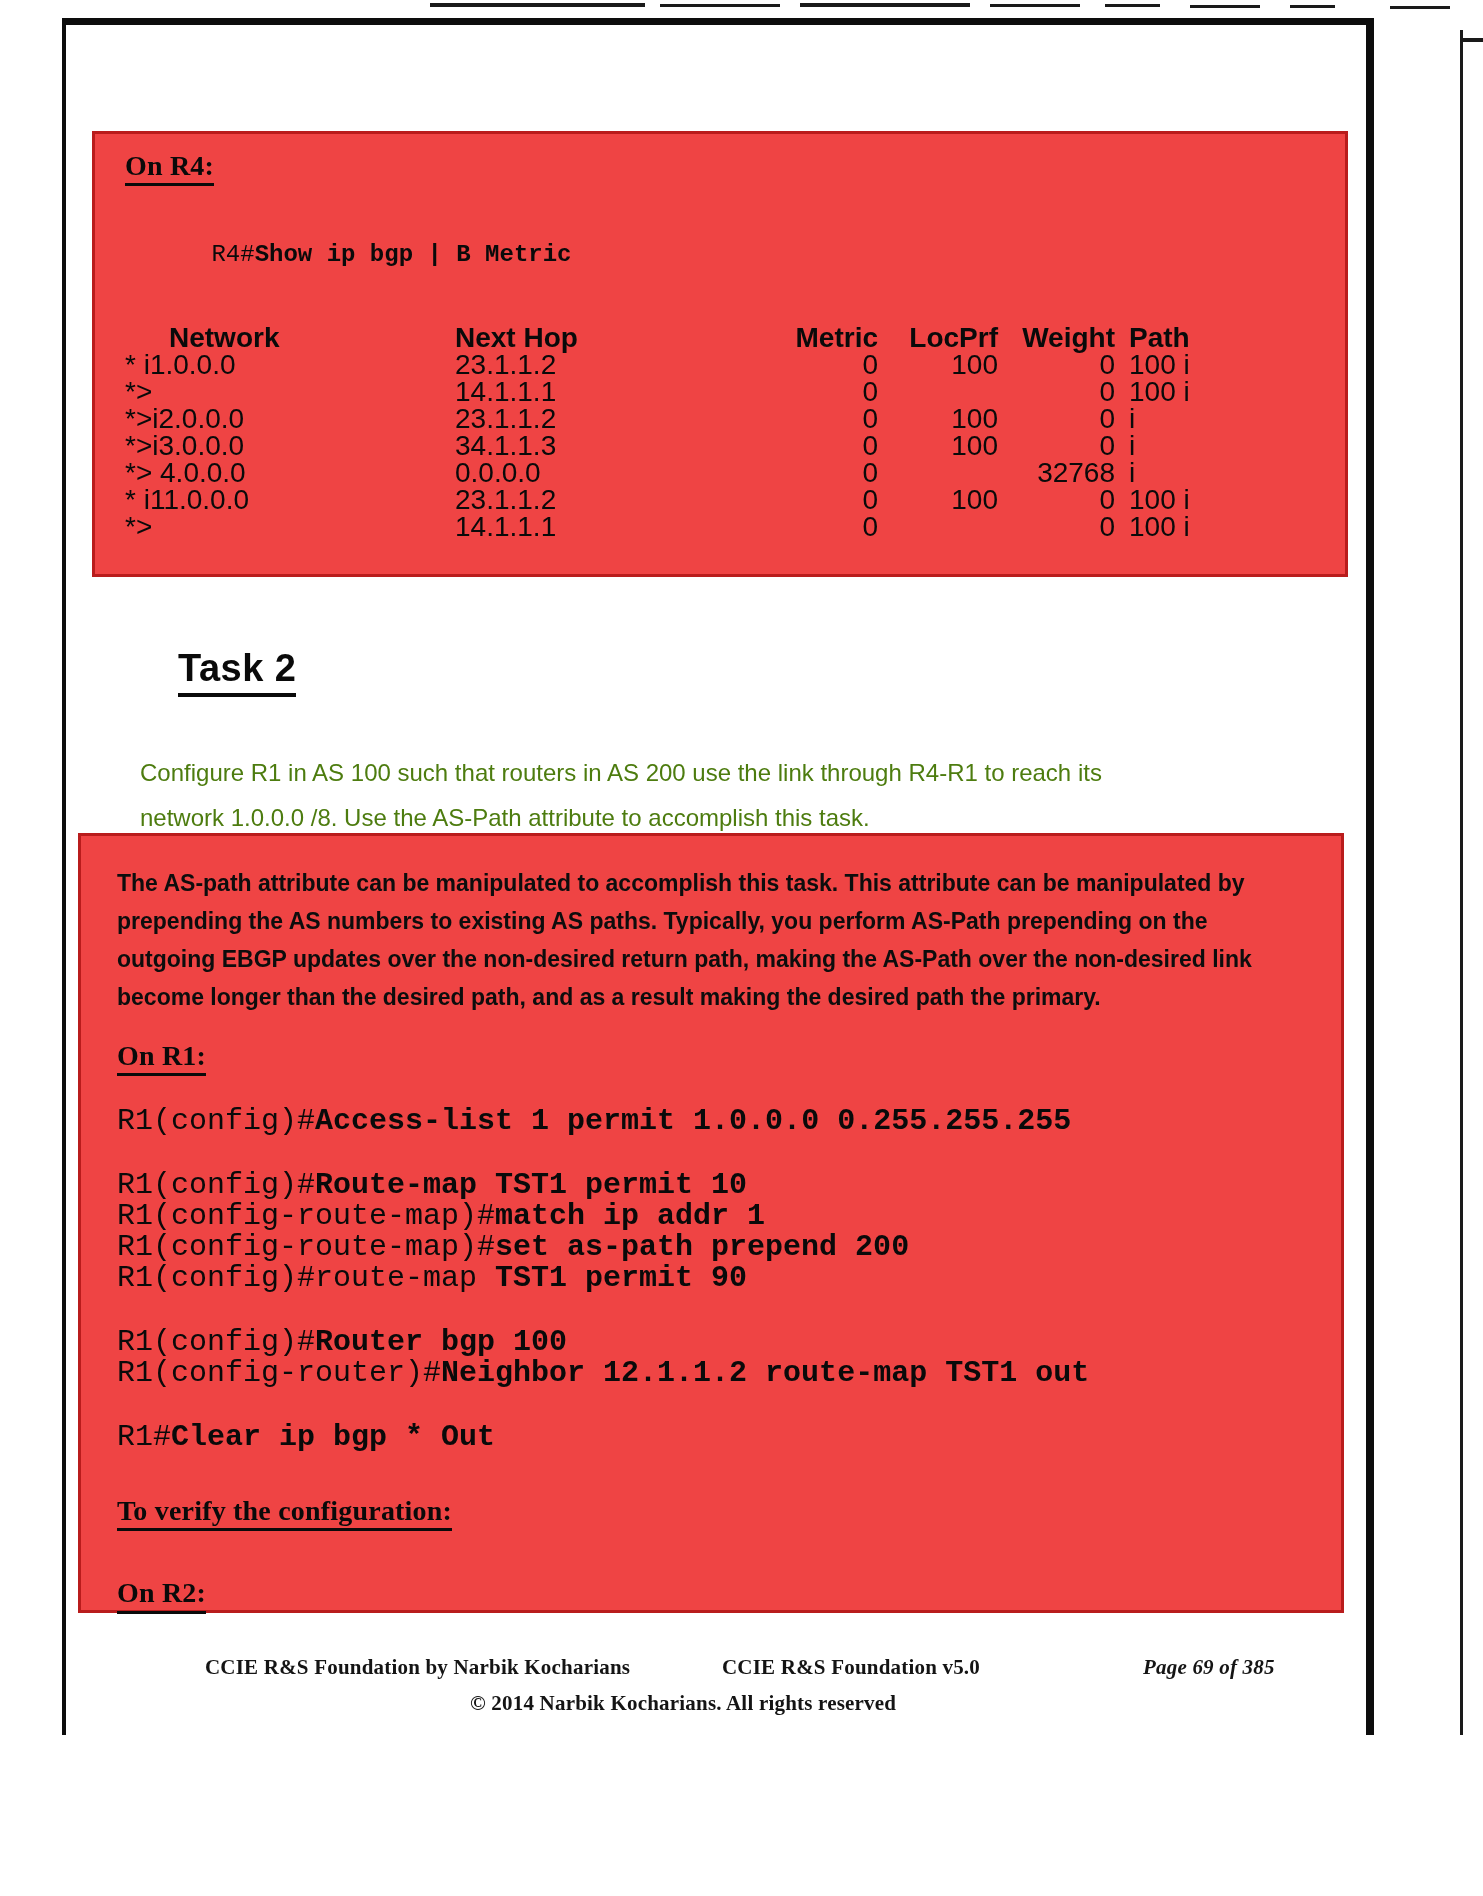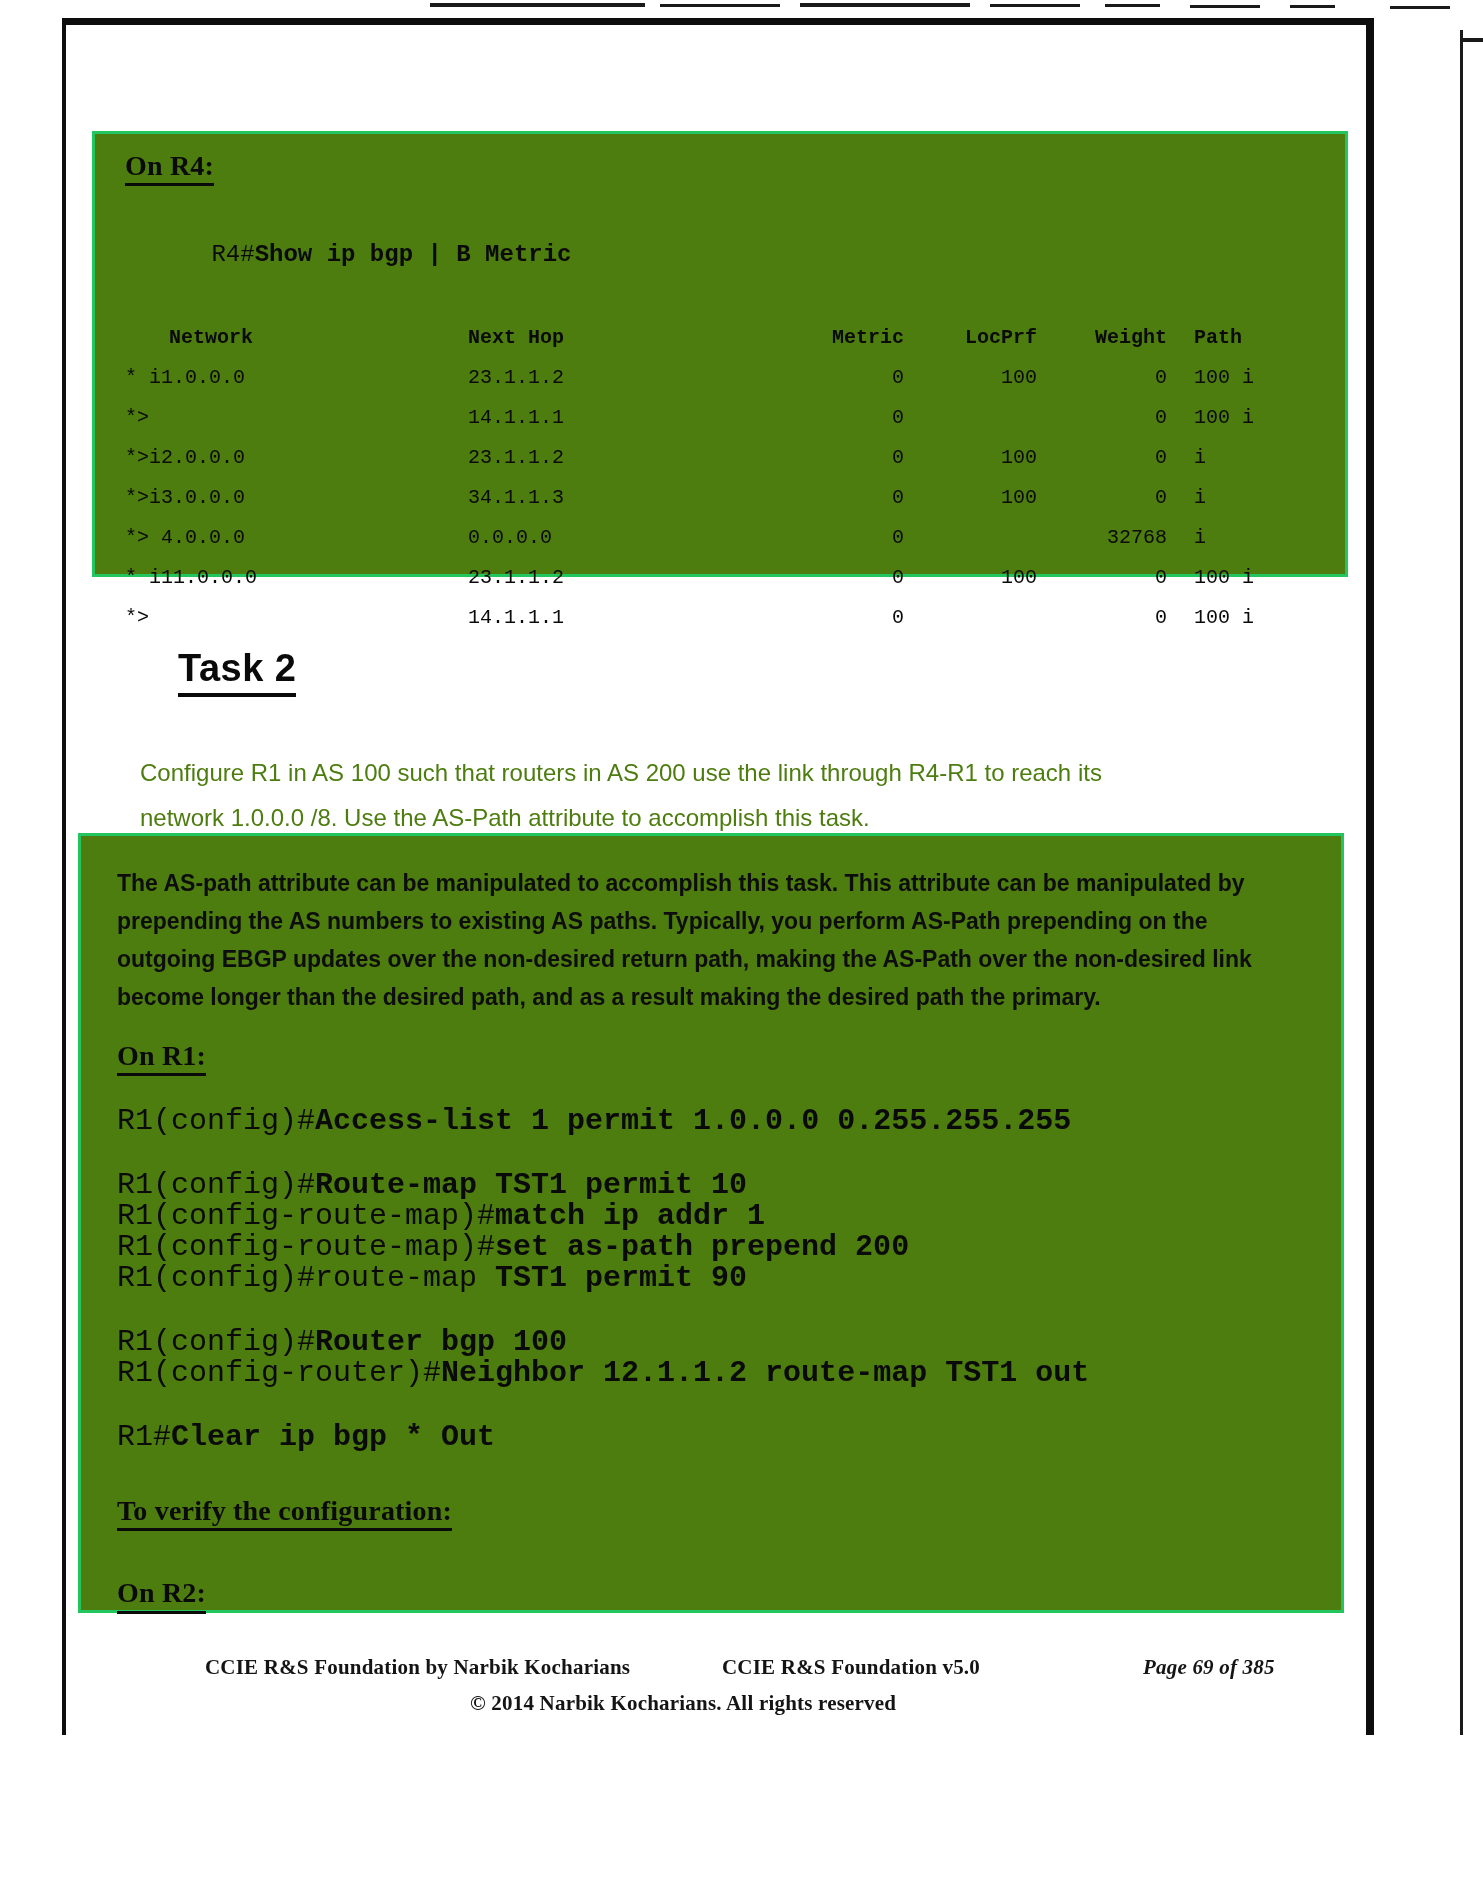--- a/index.html
+++ b/index.html
@@ -18,23 +18,23 @@
     position:absolute;left:62px;top:18px;
     width:1312px;height:1717px;
     border-top:7px solid #0d0d0d;
     border-left:4px solid #0d0d0d;
     border-right:8px solid #0d0d0d;
     box-sizing:border-box;
   }
   
   .inner-box{
     position:absolute;
-    border:3px solid #22c55e;
+    border:3px solid #b91c1c;
     box-sizing:border-box;
-    background:#4d7c0f;
+    background:#ef4444;
   }
   .box-r4{left:92px;top:131px;width:1256px;height:446px;padding:16px 30px 0 30px;}
   .box-solution{left:78px;top:833px;width:1266px;height:780px;padding:28px 40px 0 36px;}
   
   .serif-heading{
     font-family:"Liberation Serif", serif;
     font-weight:bold;
     font-size:28px;
     display:inline-block;
     border-bottom:3px solid #0a0a0a;
@@ -63,24 +63,23 @@
     font-family:"Liberation Mono", monospace;
     font-size:24px;line-height:30px;
     white-space:pre;color:#0a0a0a;
   }
   .console-line .cmd{font-weight:bold;}
   .sol-console .console-line{font-size:30px;line-height:31px;}
   
   .bgp-grid{
     display:grid;
     grid-template-columns:330px 280px 143px 120px 117px 1fr;
-    font-family:Liberation Mono, monospace;
-    font-size:20px;line-height:27px;
+    font-family:Liberation Sans, sans-serif;
+    font-size:28px;line-height:27px;
     white-space:pre;
-    gap:13px;
   }
   .bgp-grid .c{overflow:visible;}
   .bgp-grid .r{text-align:right;}
   .bgp-grid .hdr{font-weight:bold;}
   .bgp-grid .net-hdr{padding-left:44px;}
   .bgp-grid .path-cell{padding-left:14px;}
   
   .sol-paragraph{
     font-family:"Liberation Sans", sans-serif;
     font-weight:bold;

